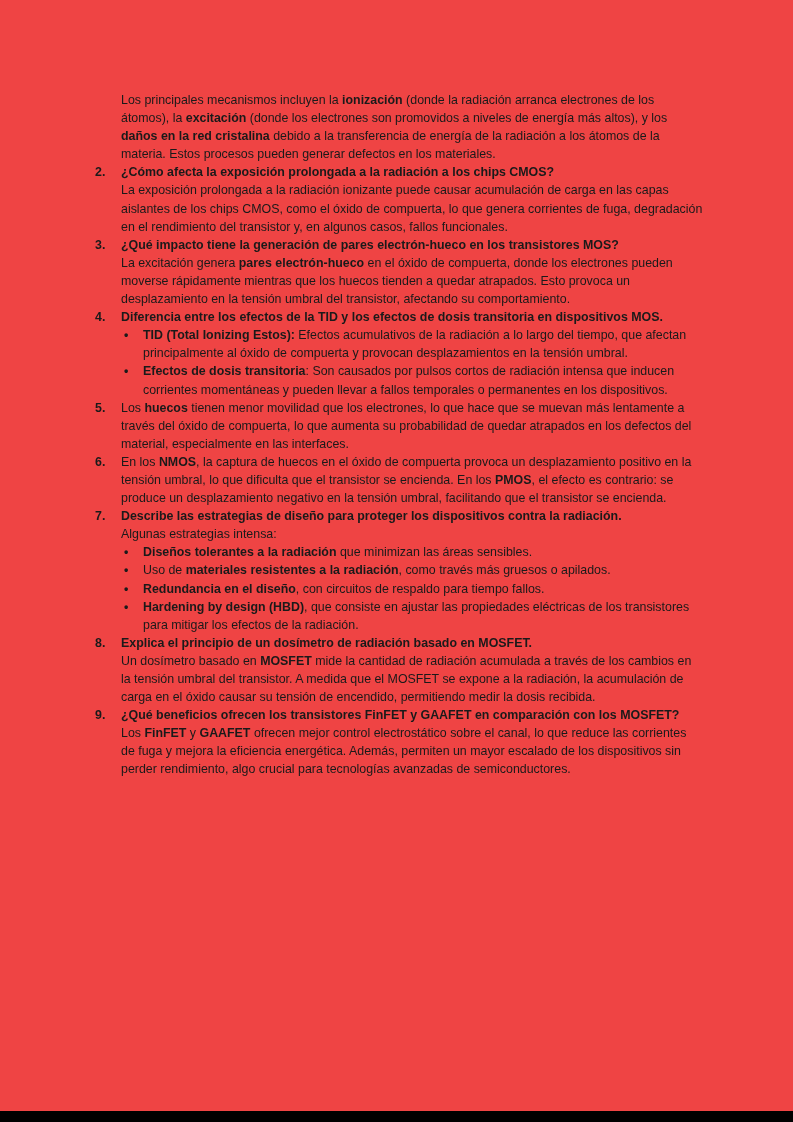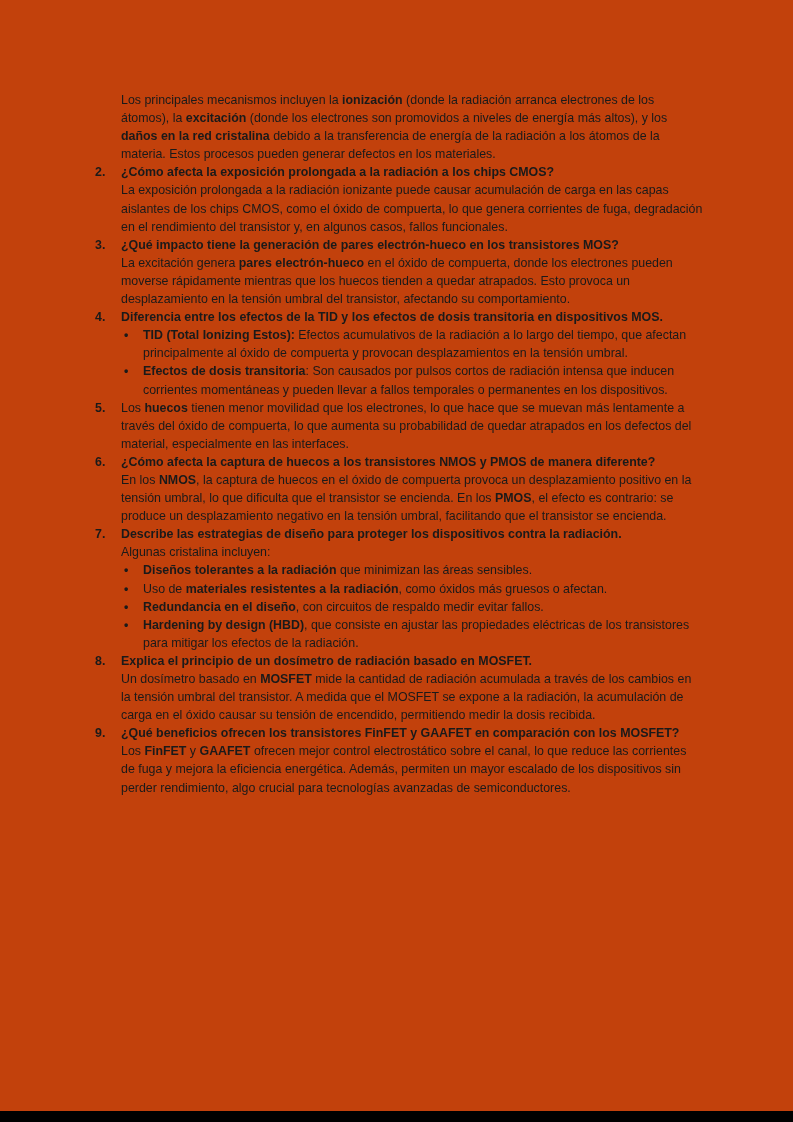--- a/index.html
+++ b/index.html
@@ -68,21 +68,21 @@
     position: absolute;
     left: 0;
     bottom: 0;
     width: 793px;
     height: 11px;
   }
 </style>
 </head>
 <body>
 
-<div class="page" style="background: #c2410c; color: rgb(26, 26, 26);">
+<div class="page" style="background: #ef4444; color: rgb(26, 26, 26);">
   <div class="doc">
       <div class="intro answer"><span>Los principales mecanismos incluyen la </span><span class="b">ionización</span><span> (donde la radiación arranca electrones de los átomos), la </span><span class="b">excitación</span><span> (donde los electrones son promovidos a niveles de energía más altos), y los </span><span class="b">daños en la red cristalina</span><span> debido a la transferencia de energía de la radiación a los átomos de la materia. Estos procesos pueden generar defectos en los materiales.</span></div>
       <div class="item">
         <div class="num">2.</div>
         <div class="content">
           <div class="question">¿Cómo afecta la exposición prolongada a la radiación a los chips CMOS?</div>
           <div class="answer"><span>La exposición prolongada a la radiación ionizante puede causar acumulación de carga en las capas aislantes de los chips CMOS, como el óxido de compuerta, lo que genera corrientes de fuga, degradación en el rendimiento del transistor y, en algunos casos, fallos funcionales.</span></div>
         </div>
       </div>
       <div class="item">
@@ -108,40 +108,39 @@
       </div>
       <div class="item">
         <div class="num">5.</div>
         <div class="content">
           <div class="answer"><span>Los </span><span class="b">huecos</span><span> tienen menor movilidad que los electrones, lo que hace que se muevan más lentamente a través del óxido de compuerta, lo que aumenta su probabilidad de quedar atrapados en los defectos del material, especialmente en las interfaces.</span></div>
         </div>
       </div>
       <div class="item">
         <div class="num">6.</div>
         <div class="content">
-          <div class="question">¿Cómo afecta la captura de huecos a los transistores NMOS y PMOS de manera diferente?</div>
           <div class="answer"><span>En los </span><span class="b">NMOS</span><span>, la captura de huecos en el óxido de compuerta provoca un desplazamiento positivo en la tensión umbral, lo que dificulta que el transistor se encienda. En los </span><span class="b">PMOS</span><span>, el efecto es contrario: se produce un desplazamiento negativo en la tensión umbral, facilitando que el transistor se encienda.</span></div>
         </div>
       </div>
       <div class="item">
         <div class="num">7.</div>
         <div class="content">
           <div class="question">Describe las estrategias de diseño para proteger los dispositivos contra la radiación.</div>
-          <div class="answer"><span>Algunas cristalina incluyen:</span></div>
+          <div class="answer"><span>Algunas estrategias intensa:</span></div>
           <div class="bullet">
             <div class="dot">•</div>
             <div class="btext"><span class="b">Diseños tolerantes a la radiación</span><span> que minimizan las áreas sensibles.</span></div>
           </div>
           <div class="bullet">
             <div class="dot">•</div>
-            <div class="btext"><span>Uso de </span><span class="b">materiales resistentes a la radiación</span><span>, como óxidos más gruesos o afectan.</span></div>
+            <div class="btext"><span>Uso de </span><span class="b">materiales resistentes a la radiación</span><span>, como través más gruesos o apilados.</span></div>
           </div>
           <div class="bullet">
             <div class="dot">•</div>
-            <div class="btext"><span class="b">Redundancia en el diseño</span><span>, con circuitos de respaldo medir evitar fallos.</span></div>
+            <div class="btext"><span class="b">Redundancia en el diseño</span><span>, con circuitos de respaldo para tiempo fallos.</span></div>
           </div>
           <div class="bullet">
             <div class="dot">•</div>
             <div class="btext"><span class="b">Hardening by design (HBD)</span><span>, que consiste en ajustar las propiedades eléctricas de los transistores para mitigar los efectos de la radiación.</span></div>
           </div>
         </div>
       </div>
       <div class="item">
         <div class="num">8.</div>
         <div class="content">

